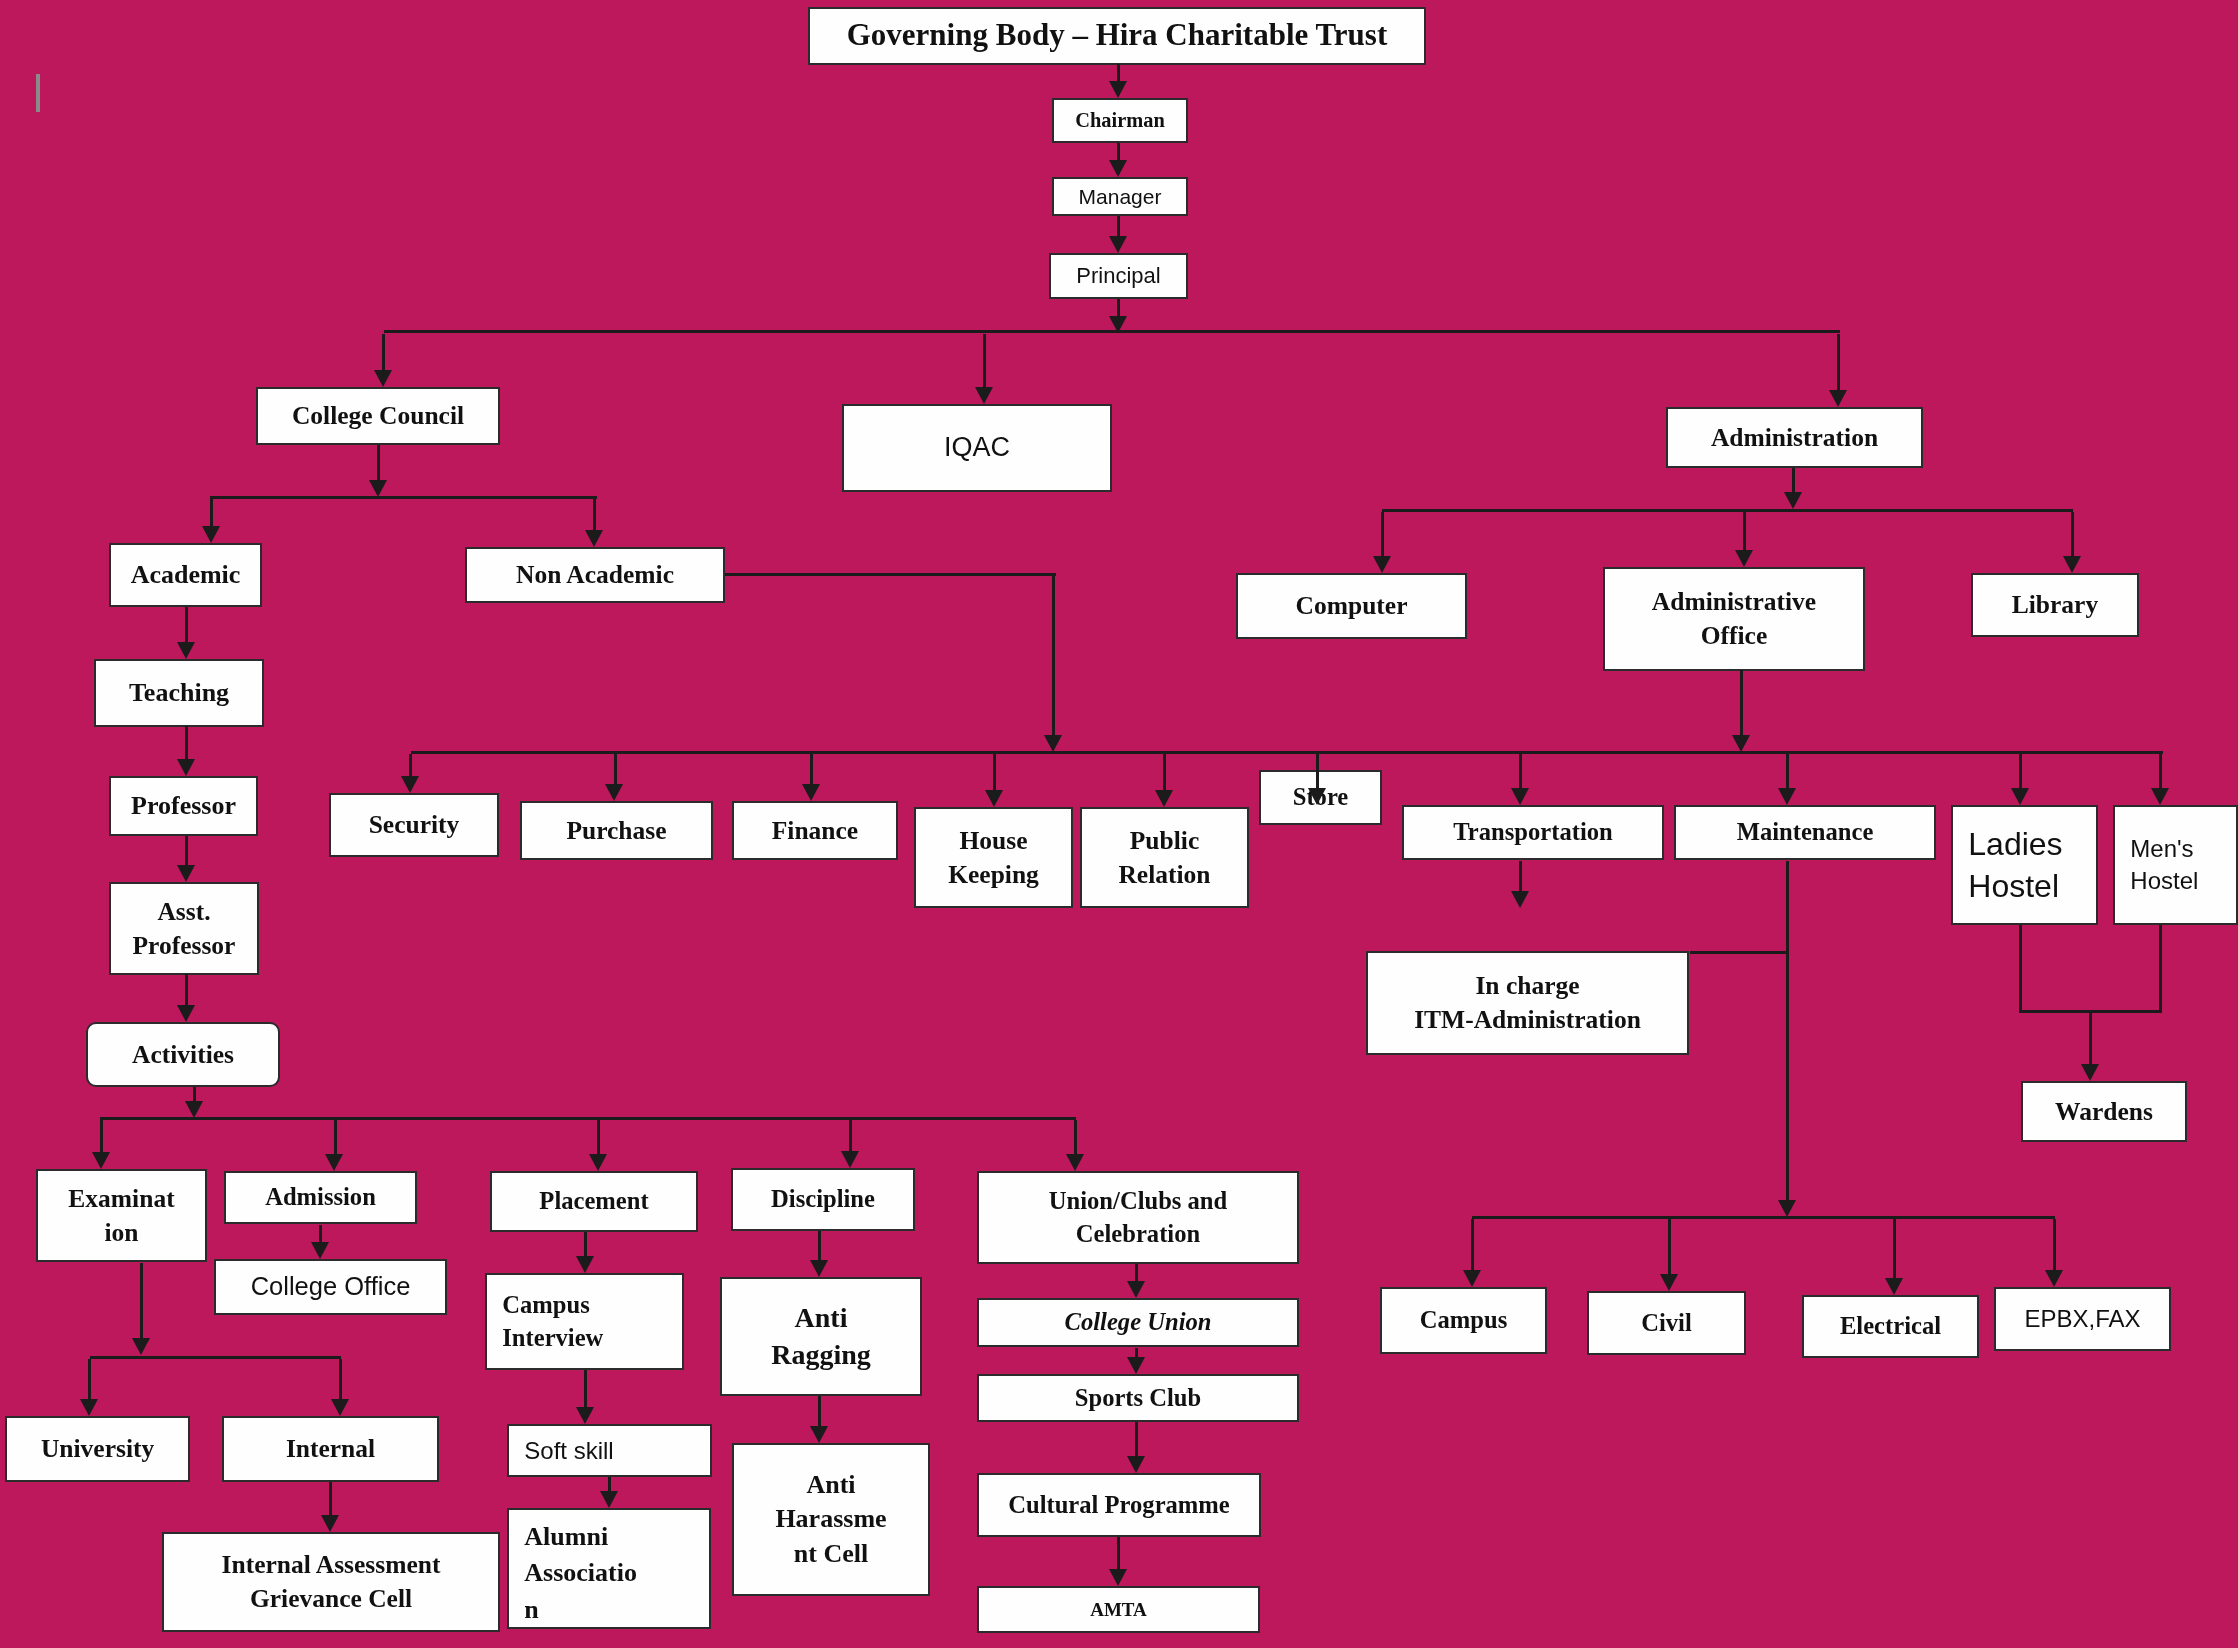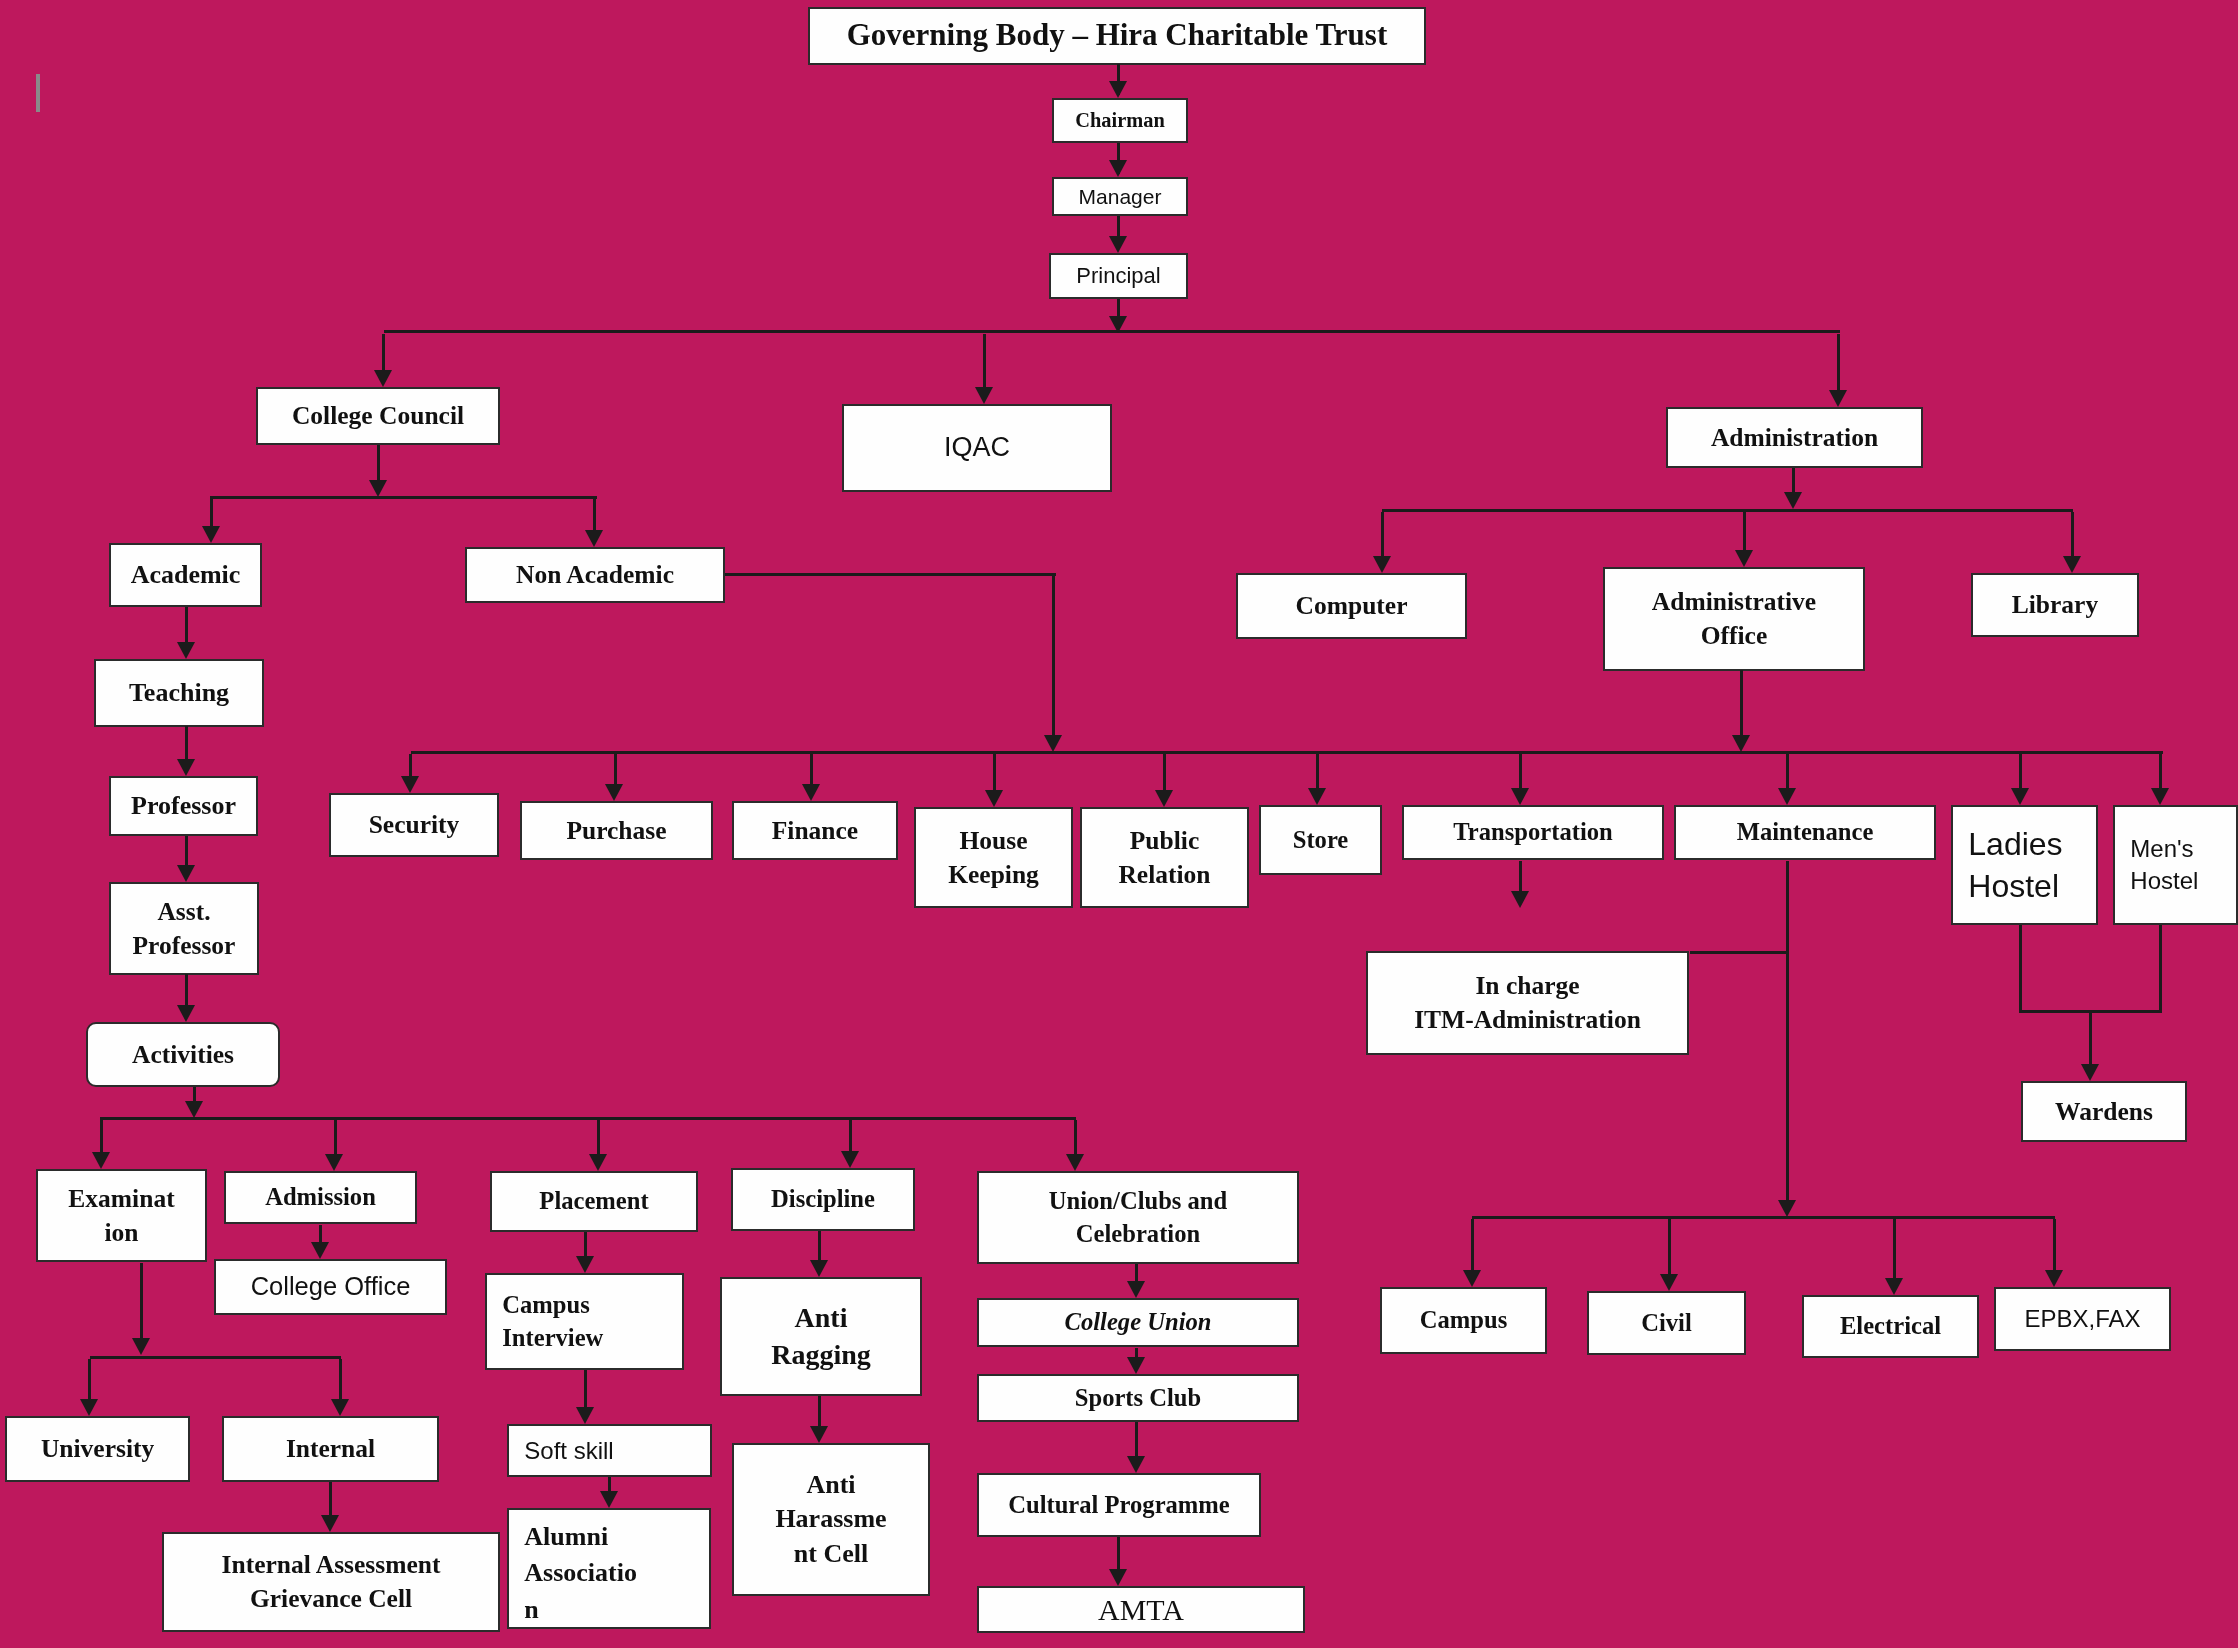--- a/index.html
+++ b/index.html
@@ -59,21 +59,21 @@
     <div class="node serif" style="left: 109px; top: 882px; width: 150px; height: 93px; font-size: 25.5px; font-weight: 700;">Asst.
 Professor</div>
     <div class="node serif" style="left: 86px; top: 1022px; width: 194px; height: 65px; font-size: 25.5px; font-weight: 700; border-radius: 10px;">Activities</div>
     <div class="node serif" style="left: 329px; top: 793px; width: 170px; height: 64px; font-size: 25.5px; font-weight: 700;">Security</div>
     <div class="node serif" style="left: 520px; top: 801px; width: 193px; height: 59px; font-size: 25.5px; font-weight: 700;">Purchase</div>
     <div class="node serif" style="left: 732px; top: 801px; width: 166px; height: 59px; font-size: 25.5px; font-weight: 700;">Finance</div>
     <div class="node serif" style="left: 914px; top: 807px; width: 159px; height: 101px; font-size: 25.5px; font-weight: 700;">House
 Keeping</div>
     <div class="node serif" style="left: 1080px; top: 807px; width: 169px; height: 101px; font-size: 25.5px; font-weight: 700;">Public
 Relation</div>
-    <div class="node serif" style="left: 1259px; top: 805px; width: 123px; height: 70px; font-size: 24.6px; font-weight: 700;">Store</div>
+    <div class="node serif" style="left: 1259px; top: 770px; width: 123px; height: 55px; font-size: 24.6px; font-weight: 700;">Store</div>
     <div class="node serif" style="left: 1402px; top: 805px; width: 262px; height: 55px; font-size: 24.6px; font-weight: 700;">Transportation</div>
     <div class="node serif" style="left: 1674px; top: 805px; width: 262px; height: 55px; font-size: 24.6px; font-weight: 700;">Maintenance</div>
     <div class="node sans left" style="left: 1951px; top: 805px; width: 147px; height: 120px; font-size: 32px; font-weight: 400;">Ladies
 Hostel</div>
     <div class="node sans left" style="left: 2113px; top: 805px; width: 125px; height: 120px; font-size: 24px; font-weight: 400;">Men's
 Hostel</div>
     <div class="node serif" style="left: 1366px; top: 908px; width: 323px; height: 104px; font-size: 25.5px; font-weight: 700; margin-top: 43px;">In charge
 ITM-Administration</div>
     <div class="node serif" style="left: 2021px; top: 1081px; width: 166px; height: 61px; font-size: 25.5px; font-weight: 700;">Wardens</div>
     <div class="node serif" style="left: 36px; top: 1169px; width: 171px; height: 93px; font-size: 25.5px; font-weight: 700;">Examinat
@@ -84,21 +84,21 @@
     <div class="node serif left" style="left: 485px; top: 1273px; width: 199px; height: 97px; font-size: 24.6px; font-weight: 700;">Campus
 Interview</div>
     <div class="node serif" style="left: 731px; top: 1168px; width: 184px; height: 63px; font-size: 24.6px; font-weight: 700;">Discipline</div>
     <div class="node serif" style="left: 720px; top: 1277px; width: 202px; height: 119px; font-size: 28px; font-weight: 700;">Anti
 Ragging</div>
     <div class="node serif" style="left: 977px; top: 1171px; width: 322px; height: 93px; font-size: 24.6px; font-weight: 700;">Union/Clubs and
 Celebration</div>
     <div class="node serif" style="left: 977px; top: 1298px; width: 322px; height: 49px; font-size: 24.6px; font-weight: 700; font-style: italic;">College Union</div>
     <div class="node serif" style="left: 977px; top: 1374px; width: 322px; height: 48px; font-size: 24.6px; font-weight: 700;">Sports Club</div>
     <div class="node serif" style="left: 977px; top: 1473px; width: 284px; height: 64px; font-size: 24.6px; font-weight: 700;">Cultural Programme</div>
-    <div class="node serif" style="left: 977px; top: 1586px; width: 328px; height: 47px; font-size: 30px; font-weight: 400;">AMTA</div>
+    <div class="node serif" style="left: 977px; top: 1586px; width: 283px; height: 47px; font-size: 19px; font-weight: 700;">AMTA</div>
     <div class="node serif" style="left: 5.1px; top: 1416px; width: 185px; height: 66px; font-size: 25.5px; font-weight: 700;">University</div>
     <div class="node serif" style="left: 222px; top: 1416px; width: 217px; height: 66px; font-size: 25.5px; font-weight: 700;">Internal</div>
     <div class="node serif" style="left: 162px; top: 1532px; width: 338px; height: 100px; font-size: 25.5px; font-weight: 700;">Internal Assessment
 Grievance Cell</div>
     <div class="node sans left" style="left: 507px; top: 1424px; width: 205px; height: 53px; font-size: 24px; font-weight: 400;">Soft skill</div>
     <div class="node serif left top" style="left: 507px; top: 1508px; width: 204px; height: 121px; font-size: 26px; font-weight: 700;">Alumni
 Associatio
 n</div>
     <div class="node serif" style="left: 732px; top: 1443px; width: 198px; height: 153px; font-size: 26px; font-weight: 700;">Anti
 Harassme

